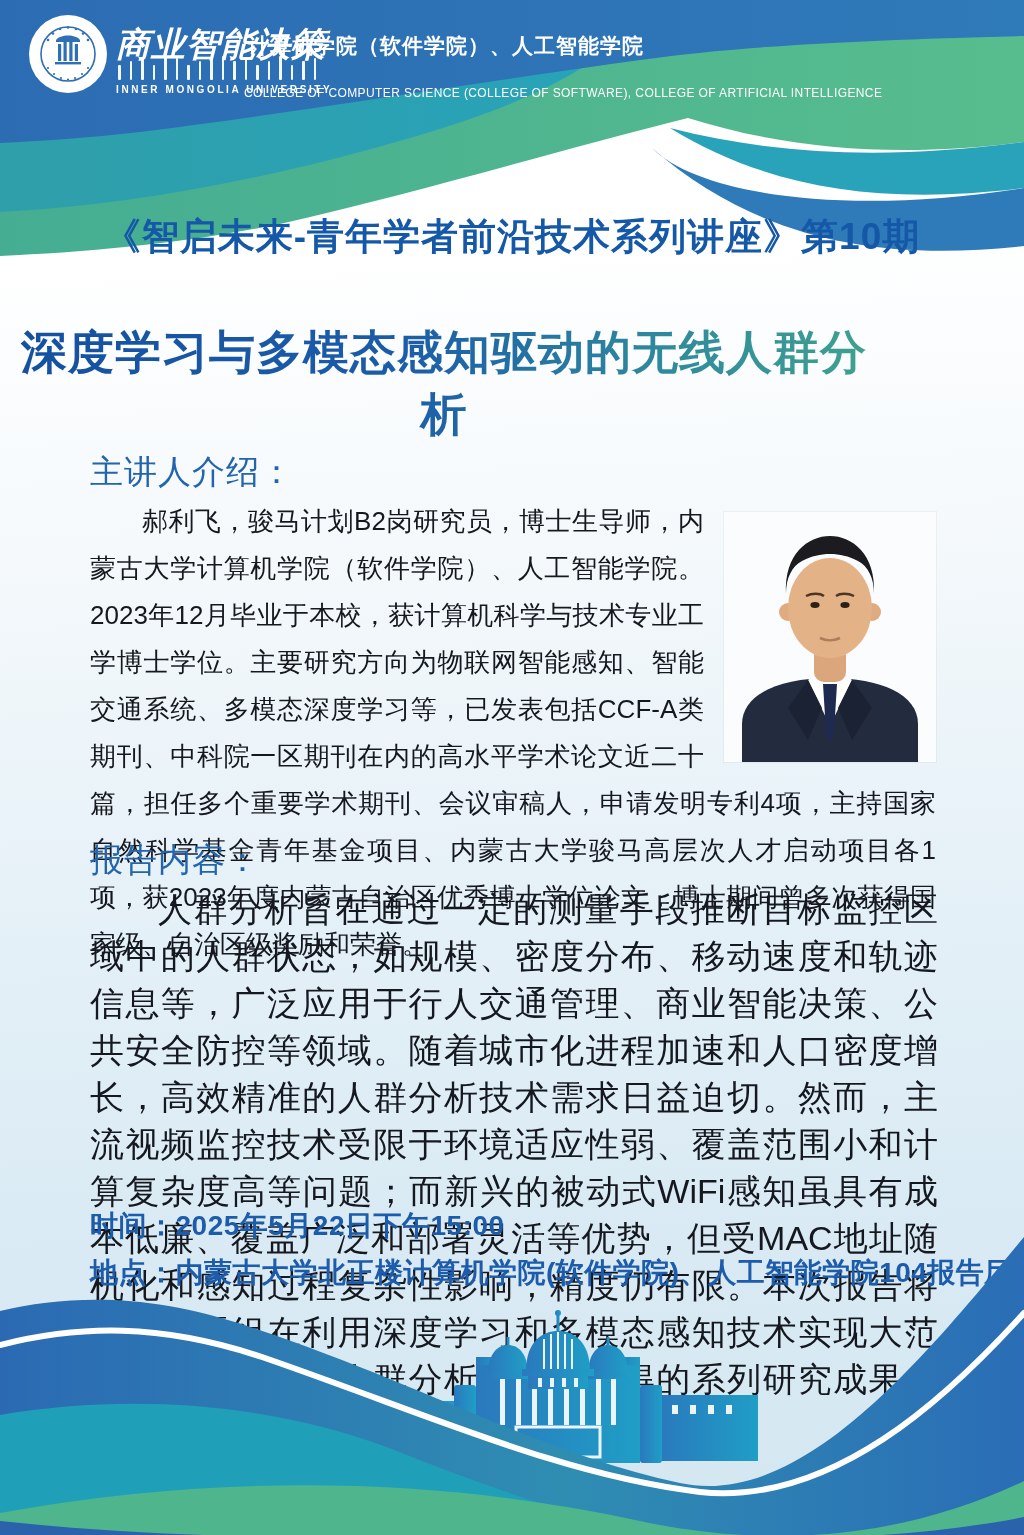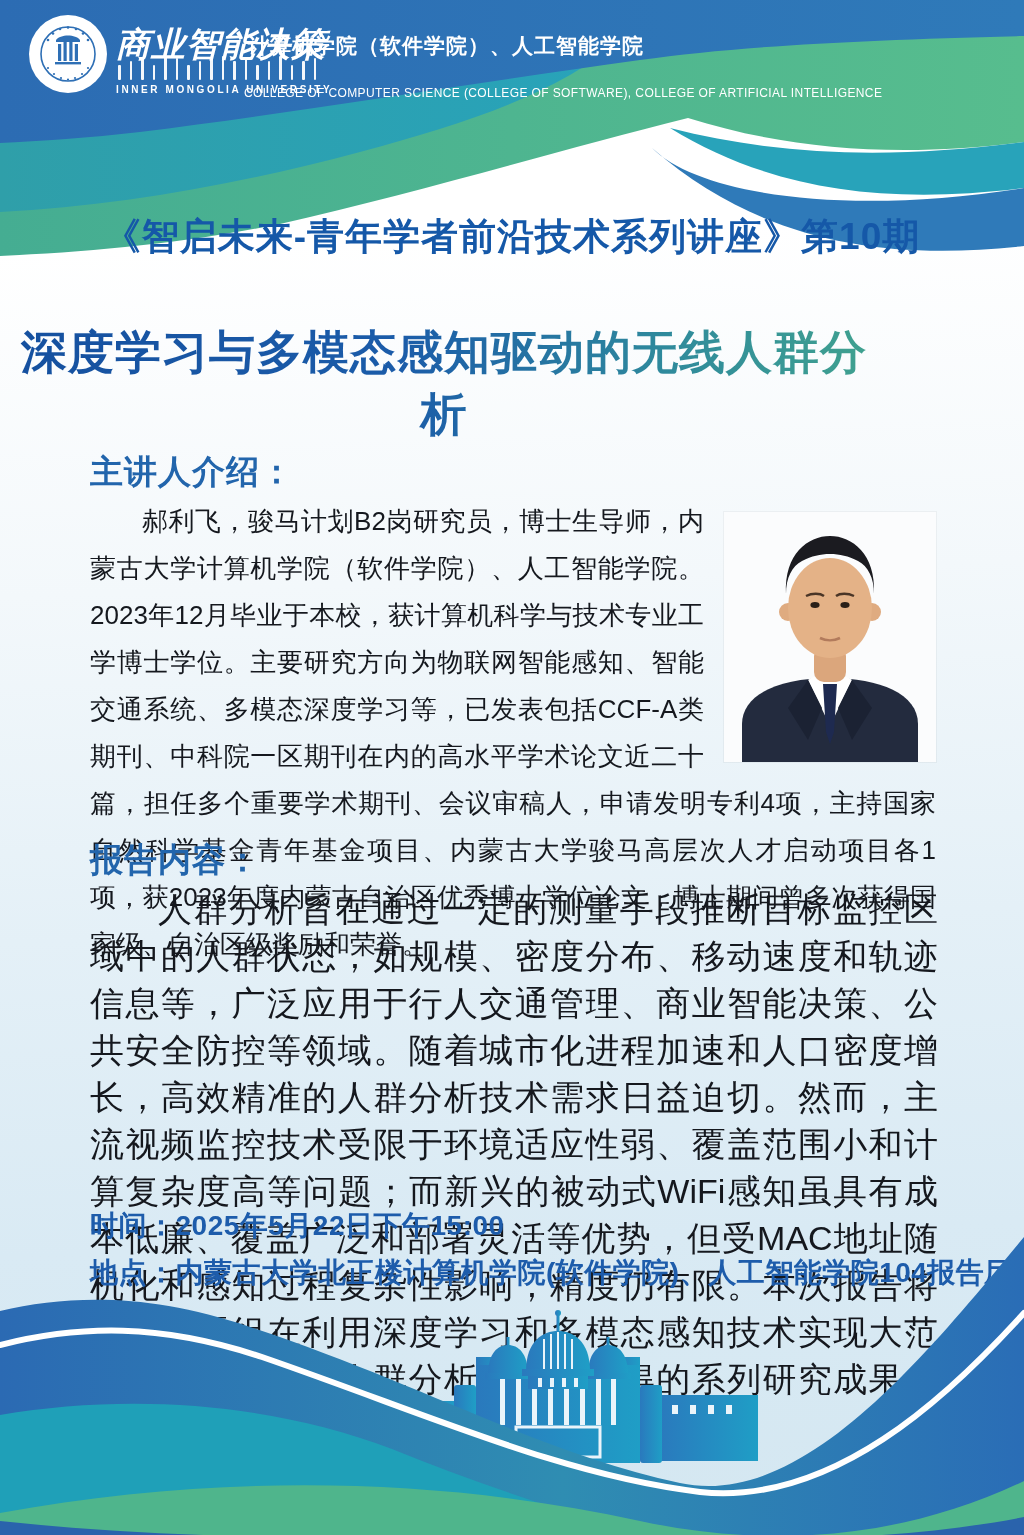--- a/index.html
+++ b/index.html
@@ -44,21 +44,21 @@
     font-size:37px;font-weight:900;color:#1558a8;letter-spacing:1px;
   }
   .main-title{
     position:absolute;top:322px;left:0;width:888px;text-align:center;
     font-size:46px;font-weight:900;letter-spacing:1px;
     background:linear-gradient(90deg,#15509f 0%,#1b5ca9 45%,#2f8a9c 75%,#41a38e 100%);
     -webkit-background-clip:text;background-clip:text;color:transparent;
   }
   
   .section-heading{
-    position:absolute;left:90px;font-size:33px;font-weight:700;color:#2265ac;
+    position:absolute;left:90px;font-size:33px;font-weight:400;color:#2265ac;
     letter-spacing:1px;
   }
   .h-speaker{top:450px;}
   .h-report{top:838px;}
   .bio-wrap{
     position:absolute;left:90px;top:498px;width:846px;
     font-size:26px;line-height:47px;color:#15181e;text-align:justify;font-weight:500;
   }
   .bio-wrap p{margin:0;text-indent:2em;}
   .photo{

